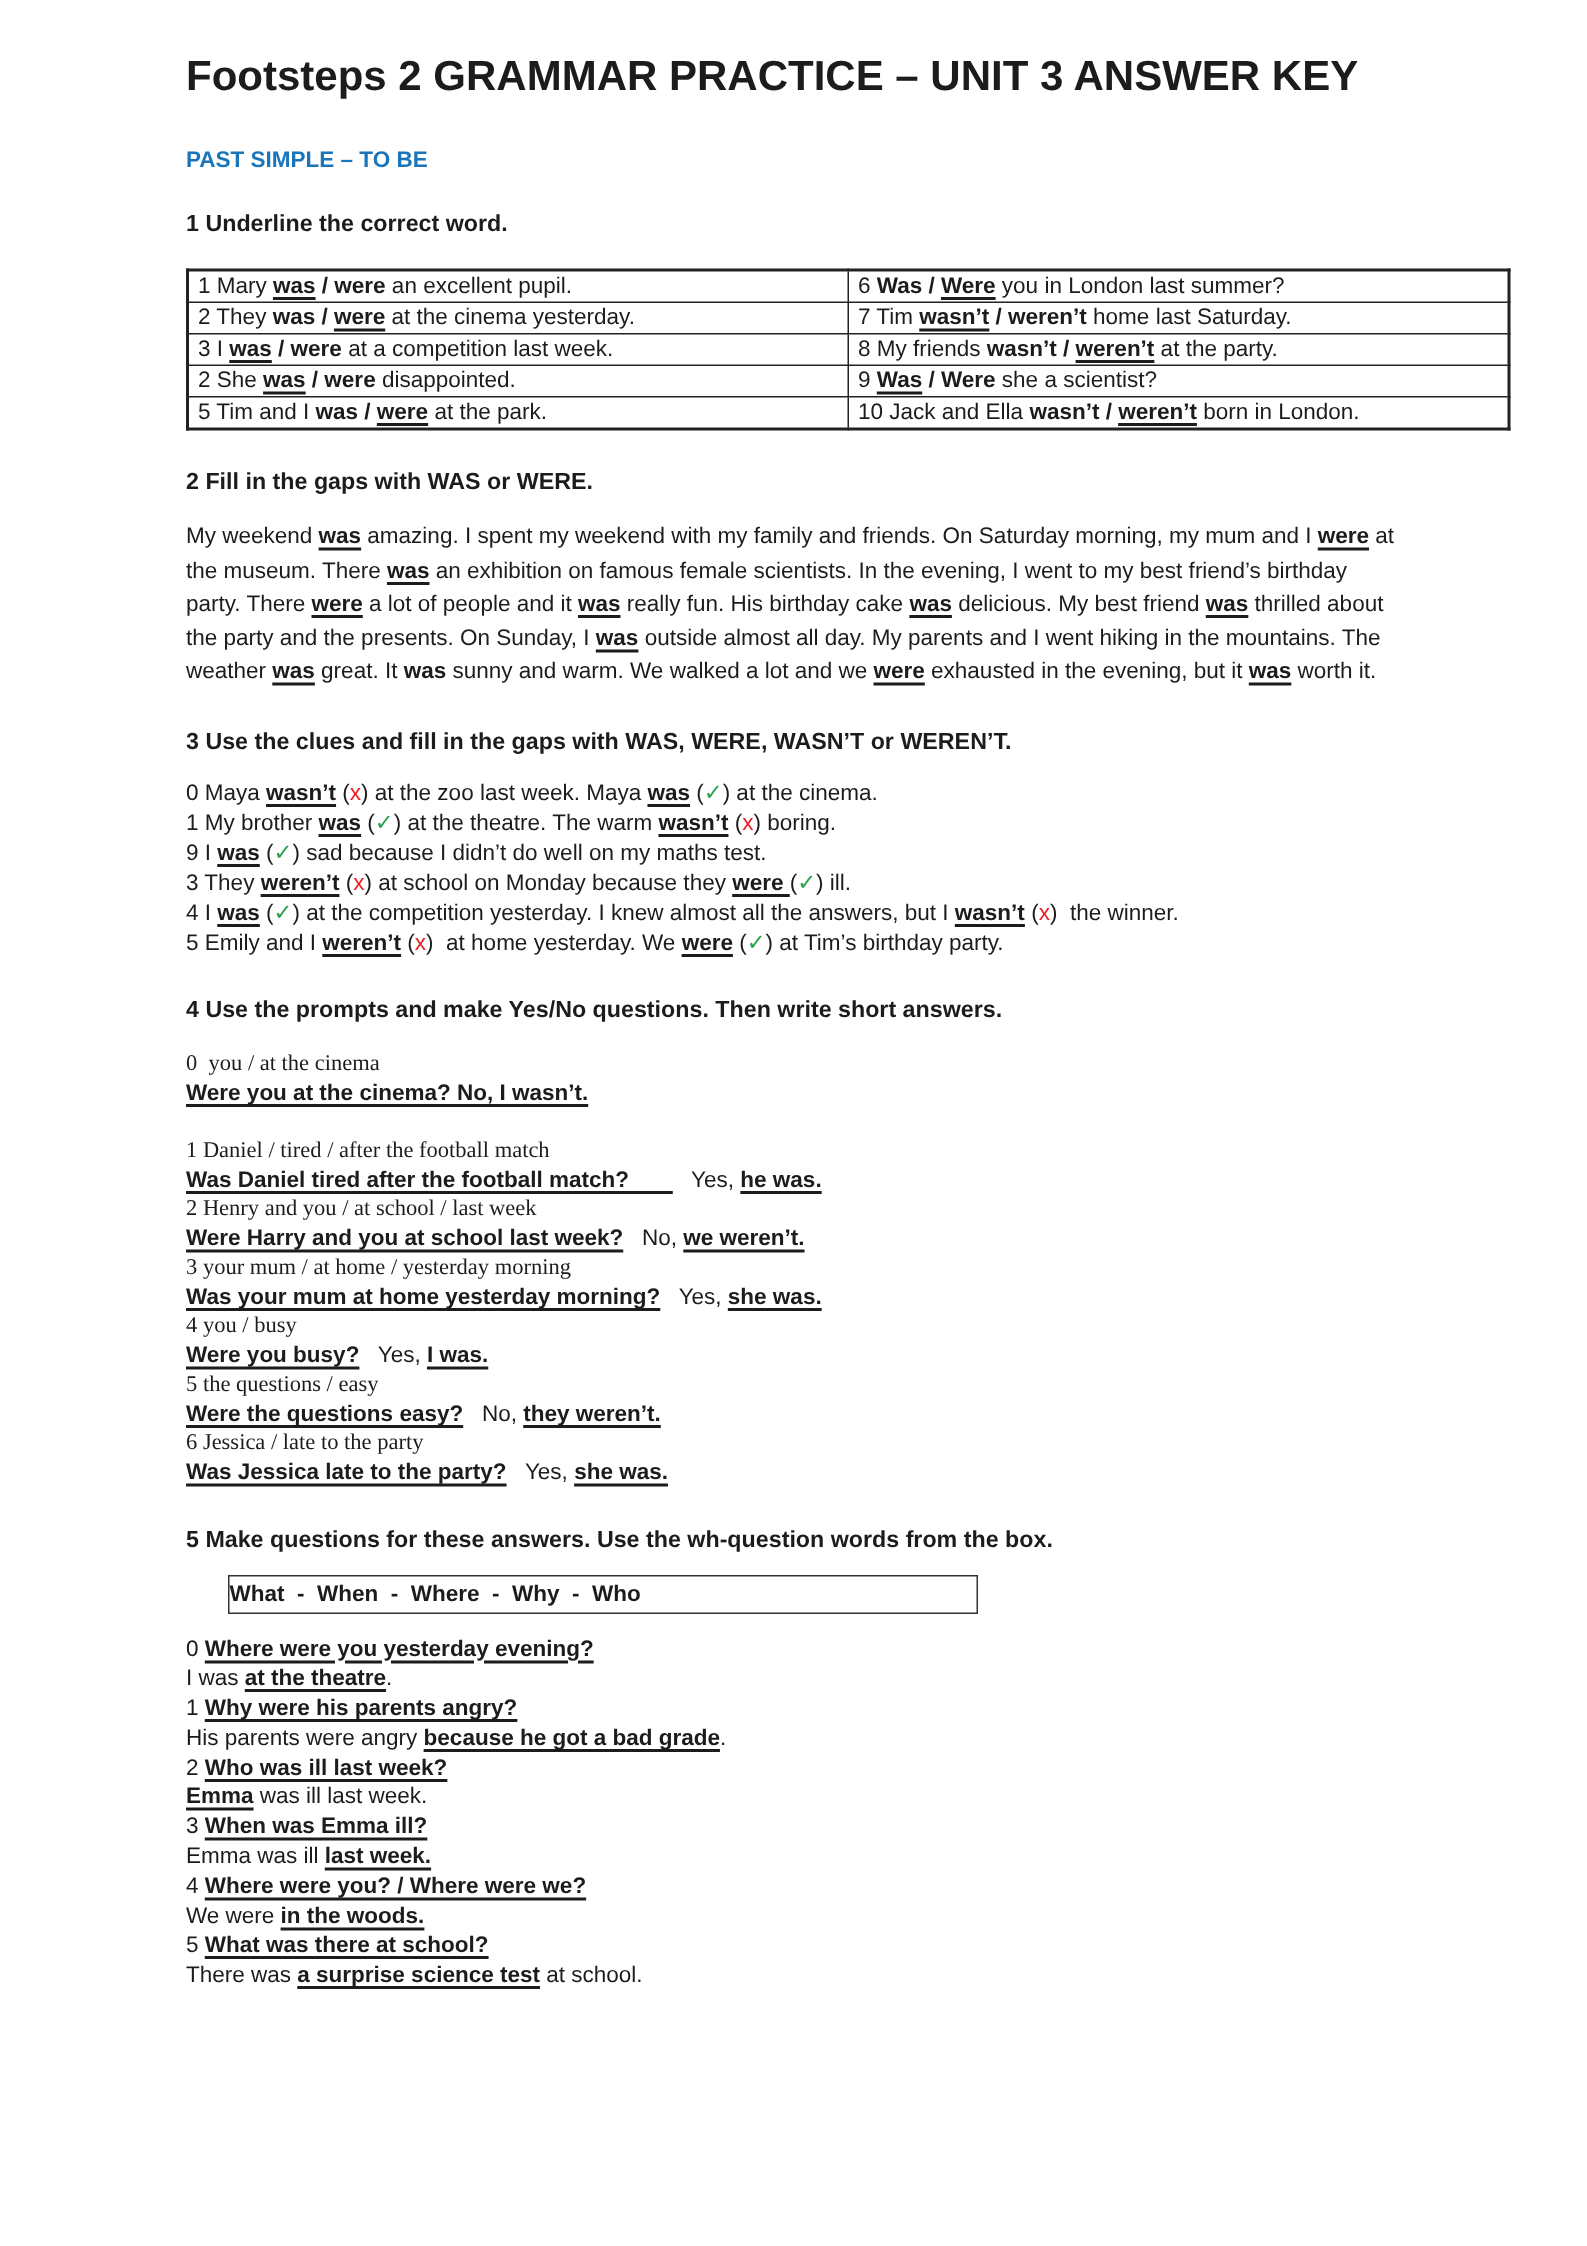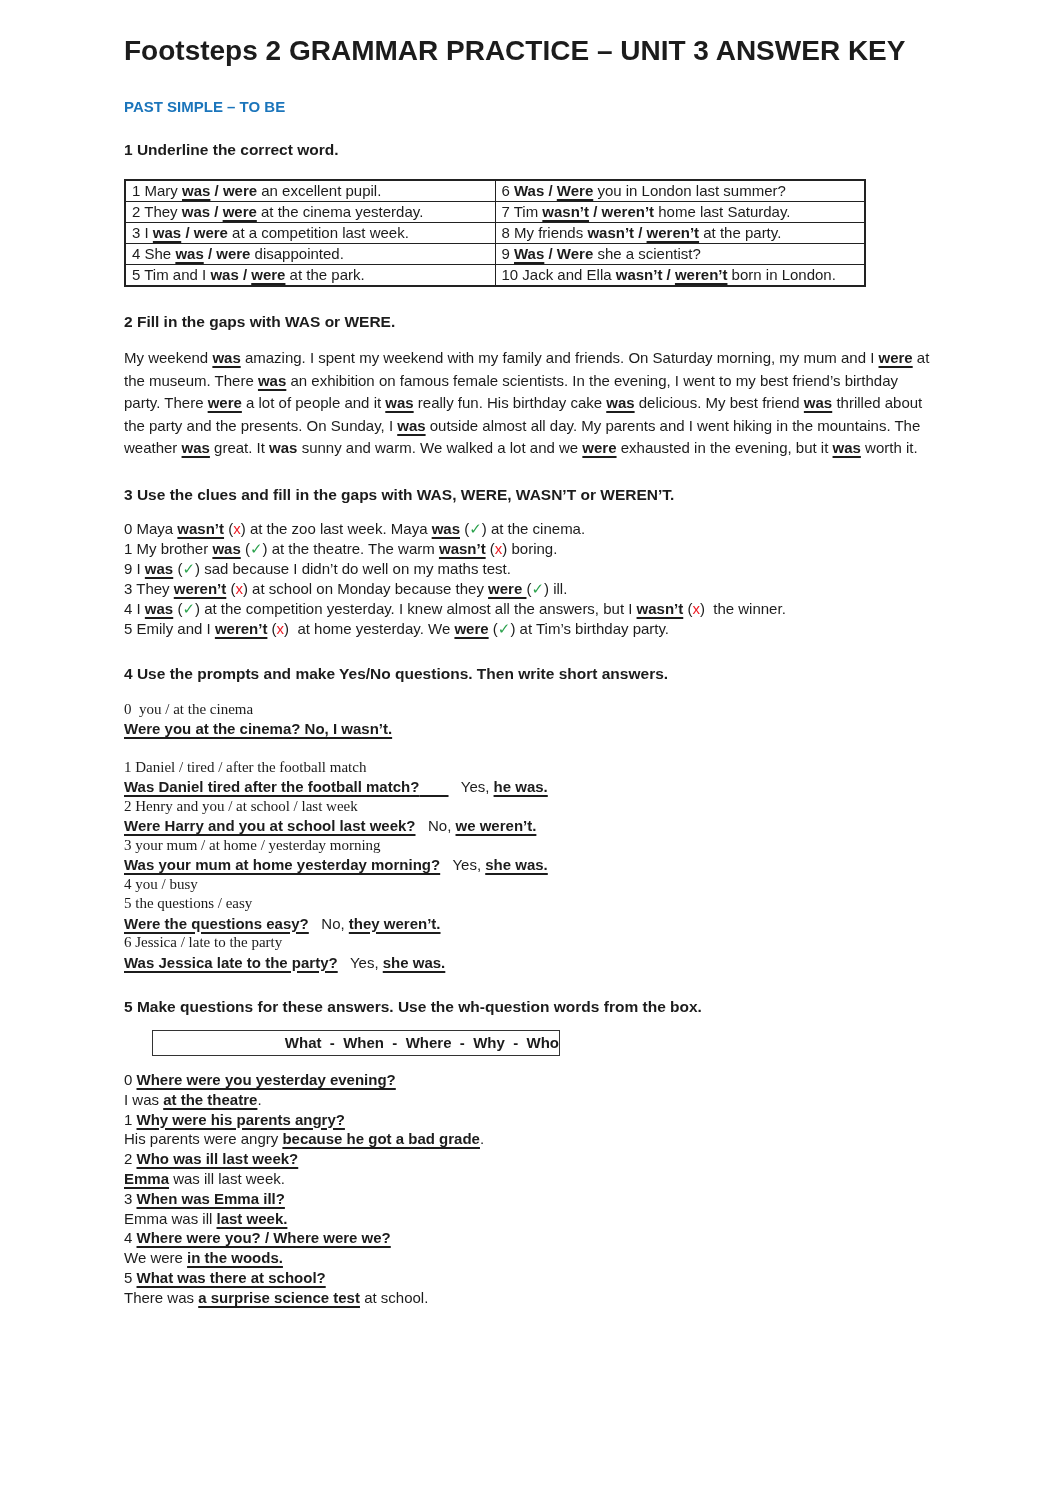--- a/index.html
+++ b/index.html
@@ -37,21 +37,21 @@
   .runs,.prompt-line{white-space:pre-wrap;}
   .run-p{font-weight:400;}
   .run-b{font-weight:700;}
   .run-bu{font-weight:700;text-decoration:underline;text-decoration-thickness:1.5px;text-underline-offset:2.5px;}
   .run-u{text-decoration:underline;text-decoration-thickness:1.5px;text-underline-offset:2.5px;}
   .run-r{color:var(--cross_red);}
   .run-g{color:var(--check_green);}
 
   table.answers{
     border-collapse:collapse;
-    width:742px;
+    width:883px;
     margin-top:20px;
     border:2px solid #222;
   }
   table.answers td{
     border:1.5px solid #222;
     width:50%;
     font-size:15px;line-height:17px;
     padding:1px 6px 2px 6px;
     white-space:nowrap;
     overflow:hidden;
@@ -66,24 +66,24 @@
   .line-block{margin-top:15px;}
   .line{font-size:15px;line-height:20px;}
 
   .qa-block{margin-top:17px;}
   .qa-item .prompt-line{font-size:15px;line-height:19.5px;font-family:Liberation Serif, serif;}
   .qa-item .answer-line{font-size:15px;line-height:19.5px;}
   .qa-item.gap-after{margin-bottom:19px;}
 
   .word-box{
     box-sizing:border-box;
-    width:408px;
+    width:500px;
     margin:14px 0 0 28px;
     border:1.5px solid #333;
-    text-align:right;
+    text-align:left;
     font-weight:700;font-size:15px;line-height:18px;
     padding:3px 0;
     white-space:pre-wrap;
   }
   .ex5-lines{margin-top:14px;}
   .ex5-lines .line{line-height:19.8px;}
 </style>
 </head>
 <body>
 
@@ -103,21 +103,21 @@
       </tr>
       <tr>
         <td class="runs"><span class="run-p">2 They </span><span class="run-b">was / </span><span class="run-bu">were</span><span class="run-p"> at the cinema yesterday.</span></td>
         <td class="runs"><span class="run-p">7 Tim </span><span class="run-bu">wasn’t</span><span class="run-b"> / weren’t</span><span class="run-p"> home last Saturday.</span></td>
       </tr>
       <tr>
         <td class="runs"><span class="run-p">3 I </span><span class="run-bu">was</span><span class="run-b"> / were</span><span class="run-p"> at a competition last week.</span></td>
         <td class="runs"><span class="run-p">8 My friends </span><span class="run-b">wasn’t / </span><span class="run-bu">weren’t</span><span class="run-p"> at the party.</span></td>
       </tr>
       <tr>
-        <td class="runs"><span class="run-p">4 She </span><span class="run-bu">was</span><span class="run-b"> / were</span><span class="run-p"> disappointed.</span></td>
+        <td class="runs"><span class="run-p">2 She </span><span class="run-bu">was</span><span class="run-b"> / were</span><span class="run-p"> disappointed.</span></td>
         <td class="runs"><span class="run-p">9 </span><span class="run-bu">Was</span><span class="run-b"> / Were</span><span class="run-p"> she a scientist?</span></td>
       </tr>
       <tr>
         <td class="runs"><span class="run-p">5 Tim and I </span><span class="run-b">was / </span><span class="run-bu">were</span><span class="run-p"> at the park.</span></td>
         <td class="runs"><span class="run-p">10 Jack and Ella </span><span class="run-b">wasn’t / </span><span class="run-bu">weren’t</span><span class="run-p"> born in London.</span></td>
       </tr>
     </tbody>
       </table>
   </div>
 
@@ -152,20 +152,21 @@
       <div class="qa-item">
         <div class="prompt-line">2 Henry and you / at school / last week</div>
         <div class="answer-line runs"><span class="run-bu">Were Harry and you at school last week?</span><span class="run-p">   No, </span><span class="run-bu">we weren’t.</span></div>
       </div>
       <div class="qa-item">
         <div class="prompt-line">3 your mum / at home / yesterday morning</div>
         <div class="answer-line runs"><span class="run-bu">Was your mum at home yesterday morning?</span><span class="run-p">   Yes, </span><span class="run-bu">she was.</span></div>
       </div>
       <div class="qa-item">
         <div class="prompt-line">4 you / busy</div>
+        <div class="answer-line runs"><span class="run-bu">Were you busy?</span><span class="run-p">   Yes, </span><span class="run-bu">I was.</span></div>
       </div>
       <div class="qa-item">
         <div class="prompt-line">5 the questions / easy</div>
         <div class="answer-line runs"><span class="run-bu">Were the questions easy?</span><span class="run-p">   No, </span><span class="run-bu">they weren’t.</span></div>
       </div>
       <div class="qa-item">
         <div class="prompt-line">6 Jessica / late to the party</div>
         <div class="answer-line runs"><span class="run-bu">Was Jessica late to the party?</span><span class="run-p">   Yes, </span><span class="run-bu">she was.</span></div>
       </div>
     </div>

